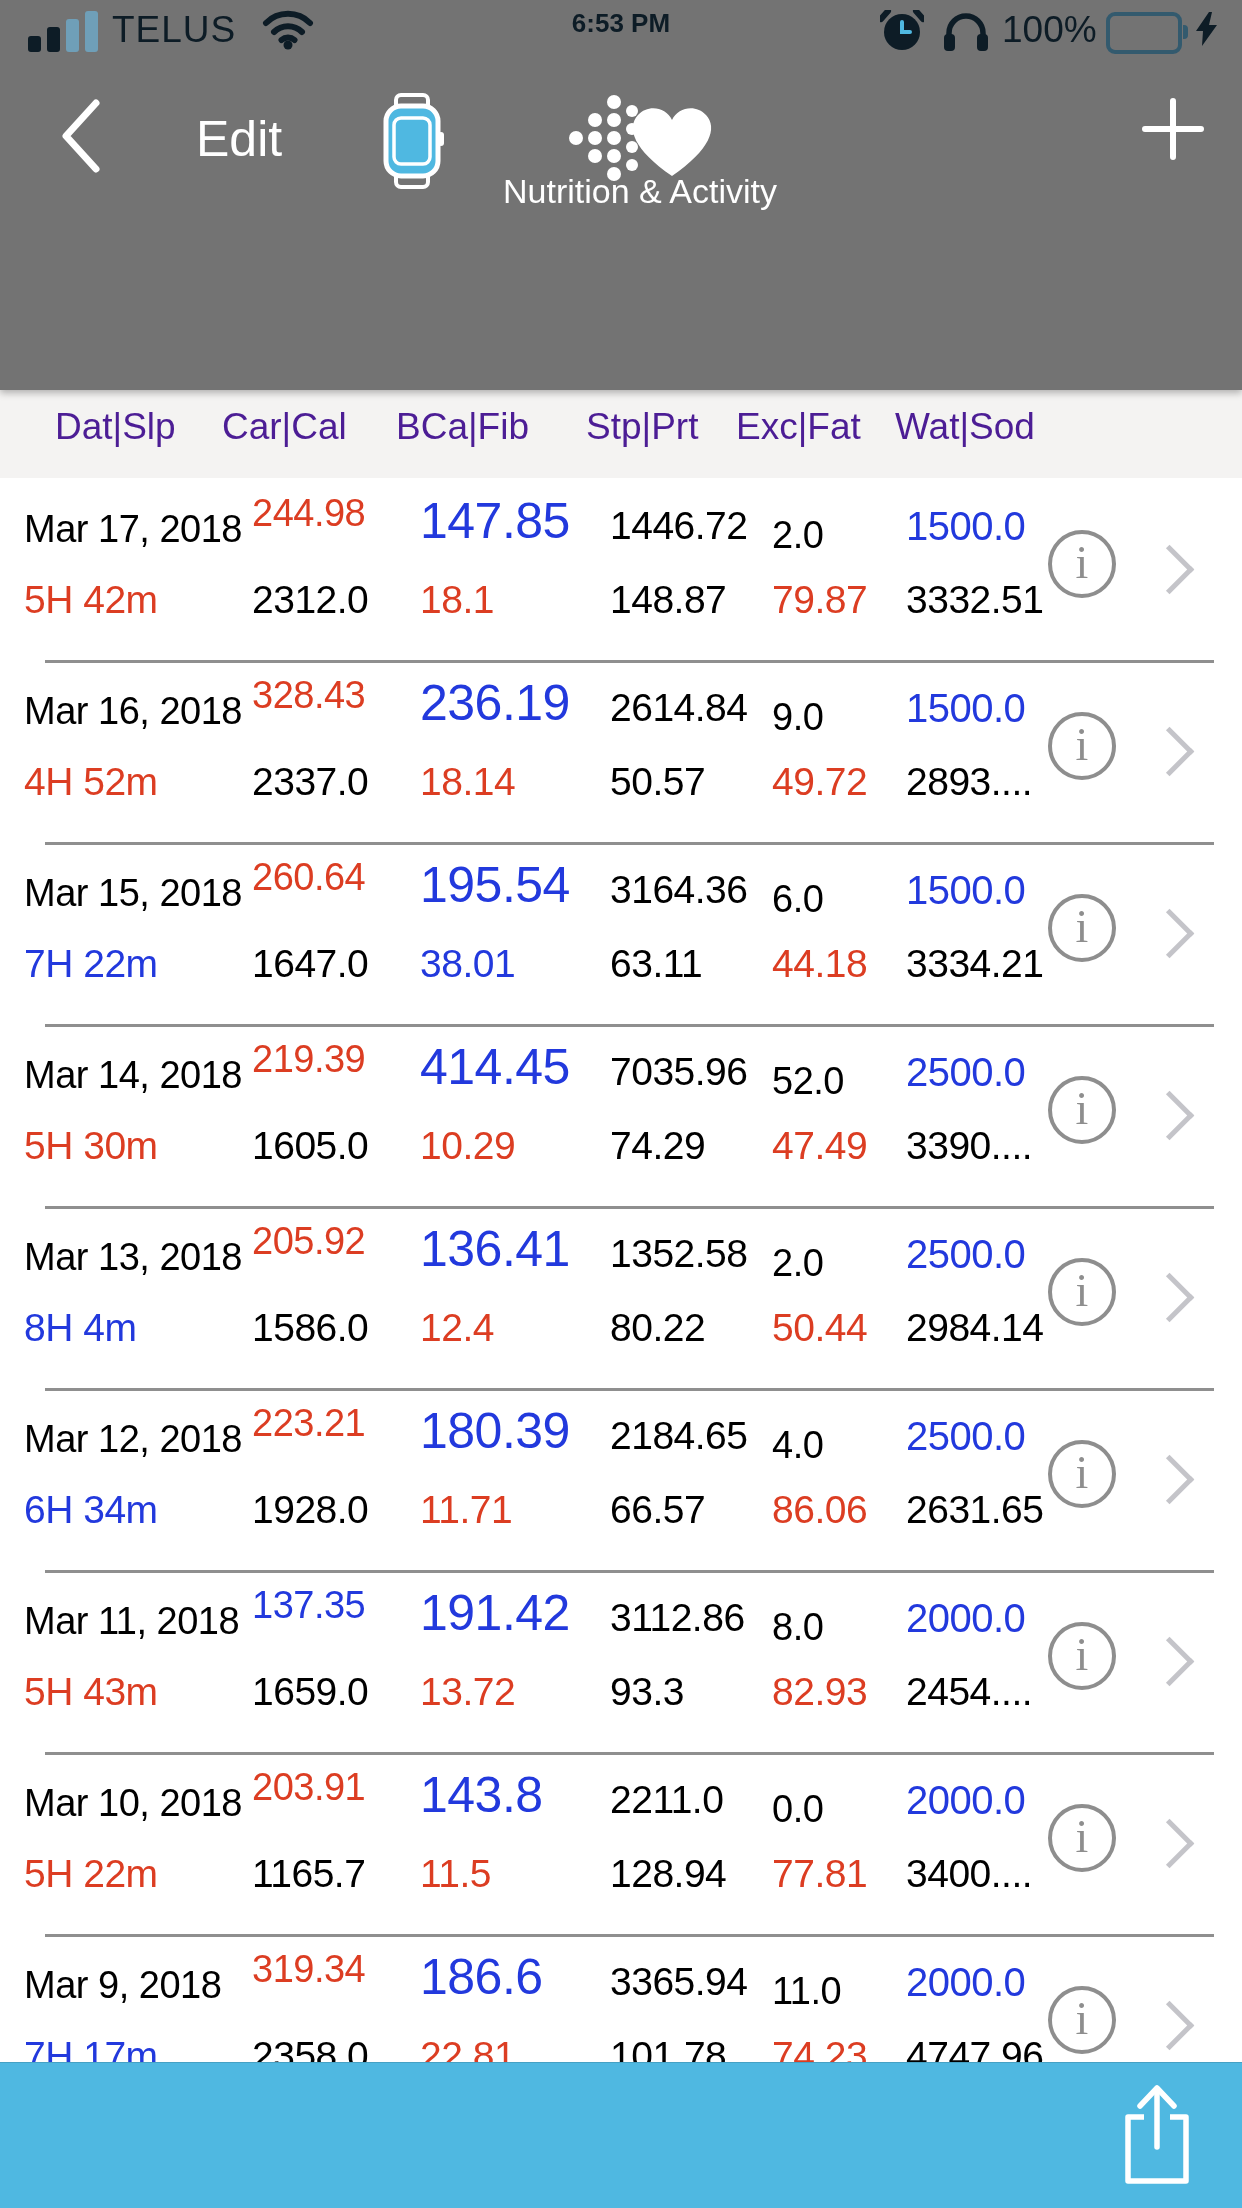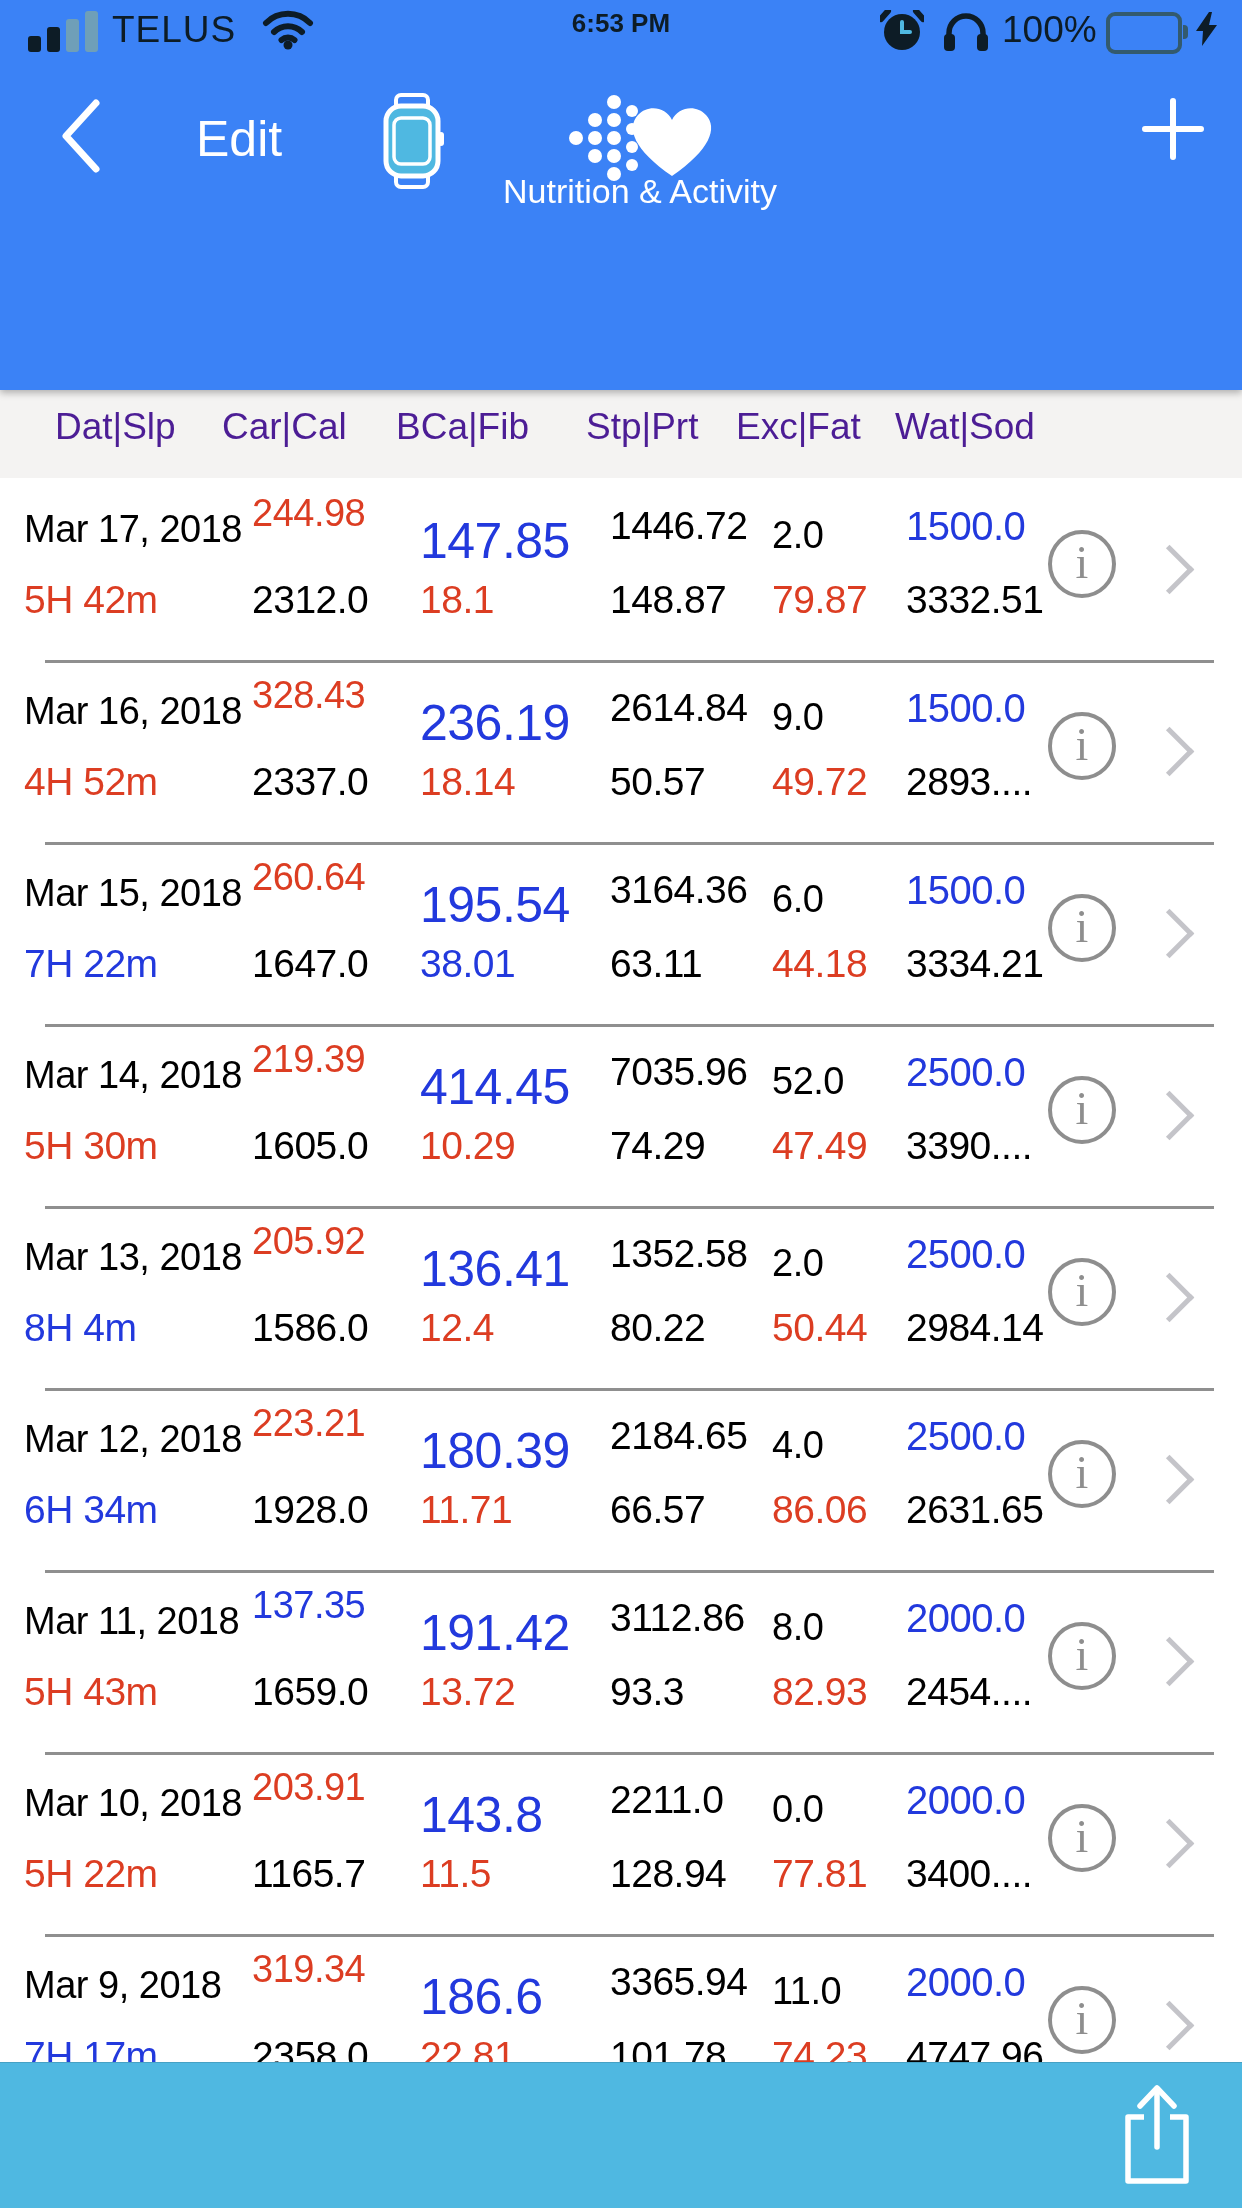--- a/index.html
+++ b/index.html
@@ -4,21 +4,21 @@
 <style>
   html,body{margin:0;padding:0;}
   body{
     width:1242px;height:2208px;position:relative;overflow:hidden;
     background:#ffffff;font-family:"Liberation Sans",sans-serif;
     -webkit-font-smoothing:antialiased;
   }
   
   .top-header{
     position:absolute;top:0;left:0;width:1242px;height:390px;
-    background:#3b82f6;box-shadow:0 3px 7px rgba(0,0,0,0.28);z-index:5;
+    background:#737373;box-shadow:0 3px 7px rgba(0,0,0,0.28);z-index:5;
   }
   
   .status-bar{position:absolute;top:0;left:0;width:100%;height:62px;color:#0d1c26;}
   .sig{position:absolute;left:28px;top:12px;display:flex;align-items:flex-end;gap:6px;height:40px;}
   .sig i{display:block;width:13px;border-radius:3px;background:#0d1c26;}
   .sig i.b1{height:16px}.sig i.b2{height:25px}
   .sig i.b3{height:33px;background:#6f9fb8}.sig i.b4{height:41px;background:#6f9fb8}
   .carrier{position:absolute;left:112px;top:9px;font-size:37px;letter-spacing:1px;}
   .wifi{position:absolute;left:262px;top:10px;}
   .time{position:absolute;left:0;width:100%;text-align:center;top:8px;font-size:26px;font-weight:700;}
@@ -44,21 +44,21 @@
   
   .log-list{position:absolute;top:478px;left:0;width:1242px;height:1730px;overflow:hidden;}
   .log-row{position:relative;width:1242px;height:182px;background:#fff;}
   .log-row .sep{position:absolute;top:0;left:45px;right:28px;height:3px;background:#8f8f8f;}
   .log-row:first-child .sep{display:none;}
   .cell{position:absolute;white-space:nowrap;color:#000;letter-spacing:-0.5px;}
   .red{color:#DC3D22;}
   .blue{color:#2239DD;}
   .c-date{left:24px;top:30px;font-size:38px;}
   .c-car{left:252px;top:14px;font-size:38px;}
-  .c-bca{left:420px;top:14px;font-size:50px;margin-top:20px;}
+  .c-bca{left:420px;top:14px;font-size:50px;}
   .c-stp{left:610px;top:26px;font-size:39px;}
   .c-exc{left:772px;top:24px;font-size:38px;margin-top:12px;}
   .c-wat{left:906px;top:26px;font-size:40px;}
   .c-sleep{left:24px;top:100px;font-size:39px;}
   .c-cal{left:252px;top:100px;font-size:39px;}
   .c-fib{left:420px;top:100px;font-size:39px;}
   .c-prt{left:610px;top:100px;font-size:39px;}
   .c-fat{left:772px;top:100px;font-size:39px;}
   .c-sod{left:906px;top:100px;font-size:39px;}
   .info-btn{

